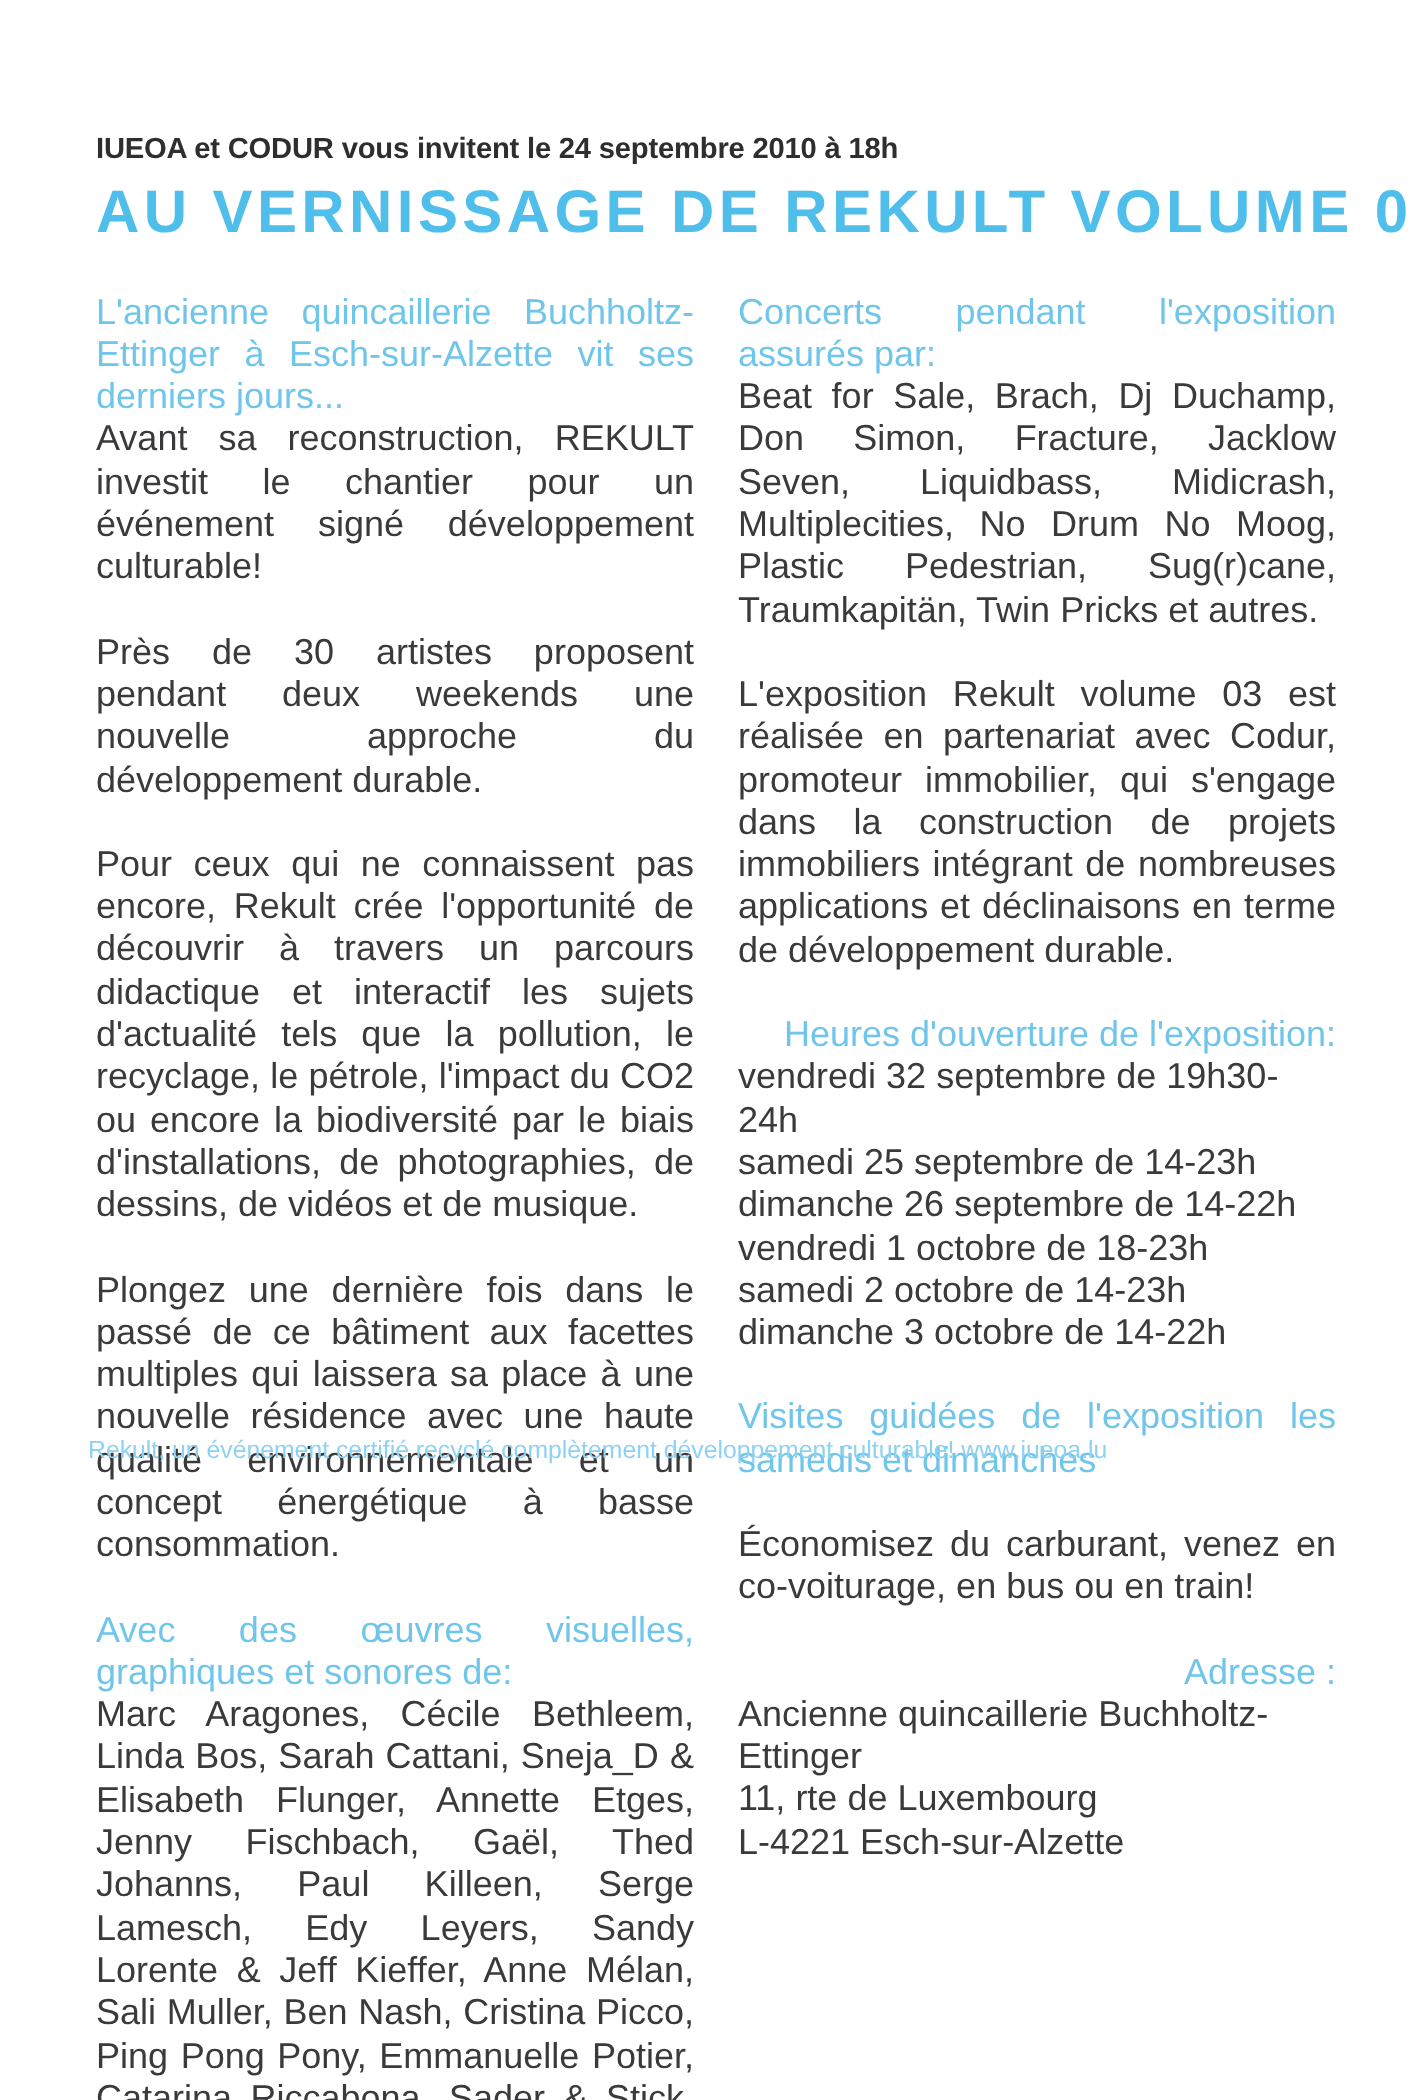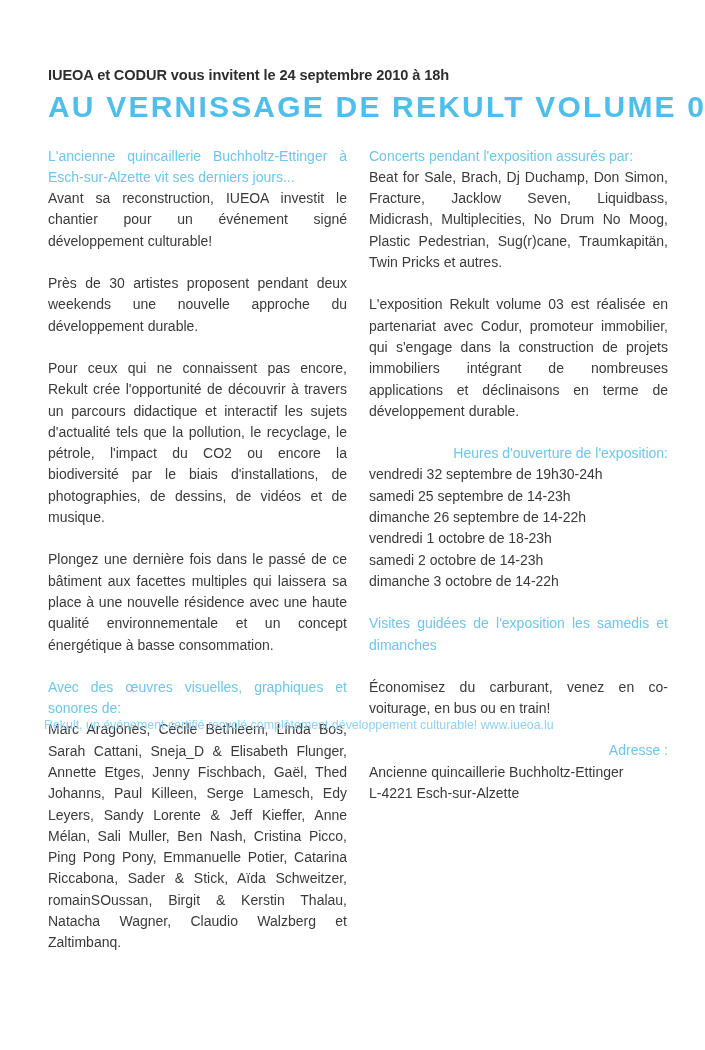--- a/index.html
+++ b/index.html
@@ -60,21 +60,21 @@
   }
 
   
   .block {
     margin: 0 0 21px 0;
   }
   .block:last-child { margin-bottom: 0; }
 
   p.body, p.accent, p.lines {
     margin: 0;
-    font-size: 14px;
+    font-size: 18px;
     line-height: 21.3px;
     text-align: justify;
     text-justify: inter-word;
   }
   p.body {
     color: #3a3a3c;
   }
   p.accent {
     color: #6fc5ea;
   }
@@ -117,21 +117,21 @@
     <p class="kicker">IUEOA et CODUR vous invitent le 24 septembre 2010 à 18h</p>
     <h1 class="headline">AU VERNISSAGE DE REKULT VOLUME 03</h1>
   </div>
 
   <div class="columns">
 
     <div class="col">
 
       <div class="block">
         <p class="accent">L'ancienne quincaillerie Buchholtz-Ettinger à Esch-sur-Alzette vit ses derniers jours...</p>
-        <p class="body">Avant sa reconstruction, IUEOA investit le chantier pour un événement signé développement culturable!</p>
+        <p class="body">Avant sa reconstruction, REKULT investit le chantier pour un événement signé développement culturable!</p>
       </div>
 
       <div class="block">
         <p class="body">Près de 30 artistes proposent pendant deux weekends une nouvelle approche du développement durable.</p>
       </div>
 
       <div class="block">
         <p class="body">Pour ceux qui ne connaissent pas encore, Rekult crée l'opportunité de découvrir à travers un parcours didactique et interactif les sujets d'actualité tels que la pollution, le recyclage, le pétrole, l'impact du CO2 ou encore  la biodiversité par le biais d'installations, de photographies, de dessins, de vidéos et de musique.</p>
       </div>
 
@@ -171,20 +171,21 @@
         <p class="accent">Visites guidées de l'exposition les samedis et dimanches</p>
       </div>
 
       <div class="block">
         <p class="body">Économisez du carburant, venez en co-voiturage, en bus ou en train!</p>
       </div>
 
       <div class="block">
         <p class="lines accent-head">Adresse :</p>
         <p class="lines">Ancienne quincaillerie Buchholtz-Ettinger</p>
+        <p class="lines">11, rte de Luxembourg</p>
         <p class="lines">L-4221 Esch-sur-Alzette</p>
       </div>
 
 
     </div>
   </div>
 
   <div class="footer">Rekult, un événement certifié recyclé complètement développement culturable! www.iueoa.lu</div>
 
 </div>

